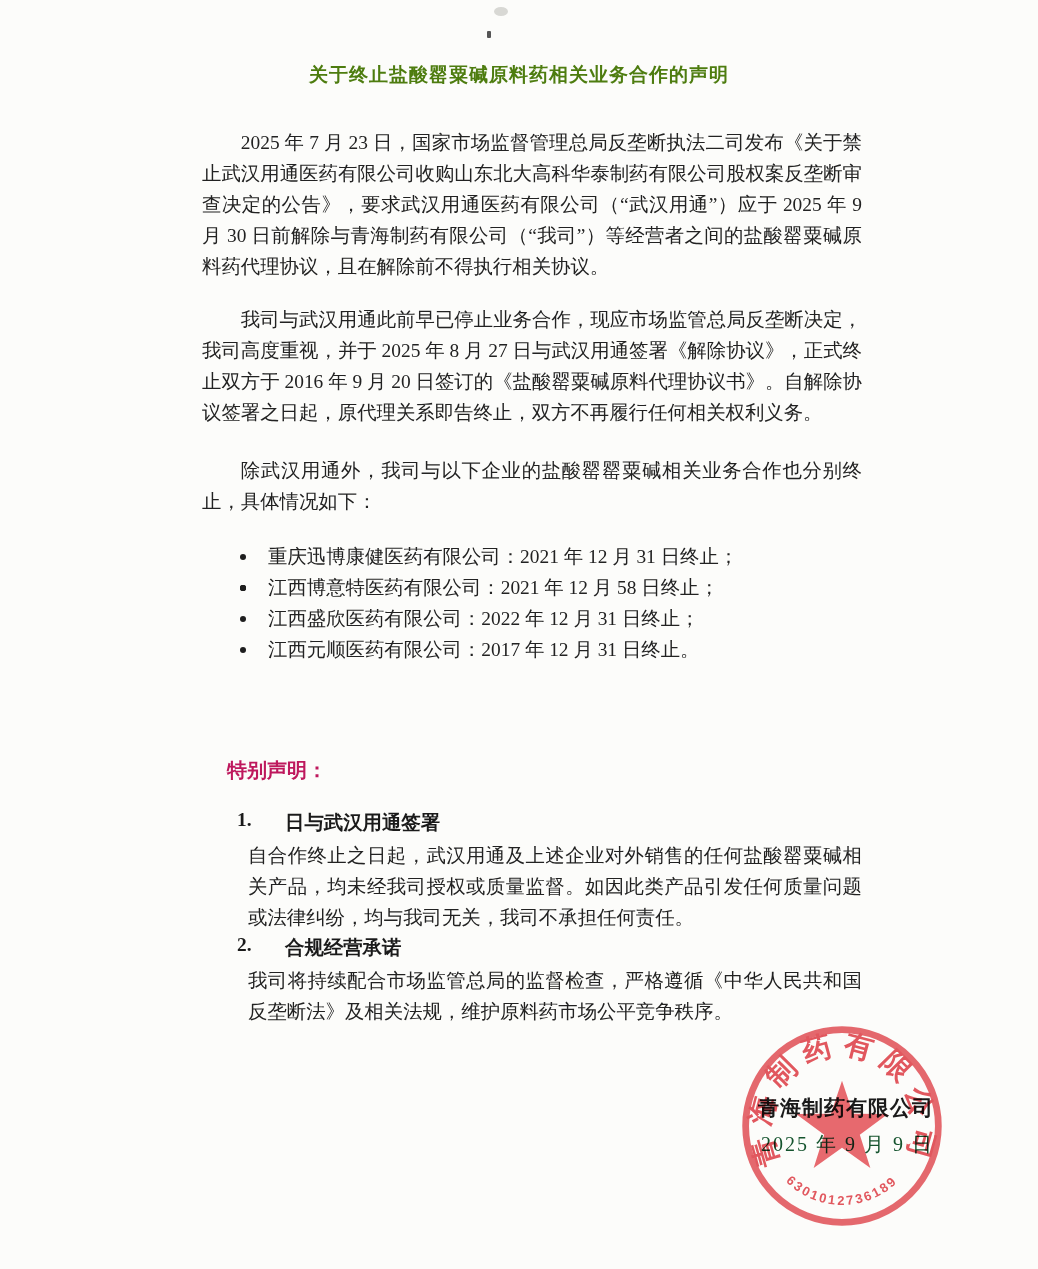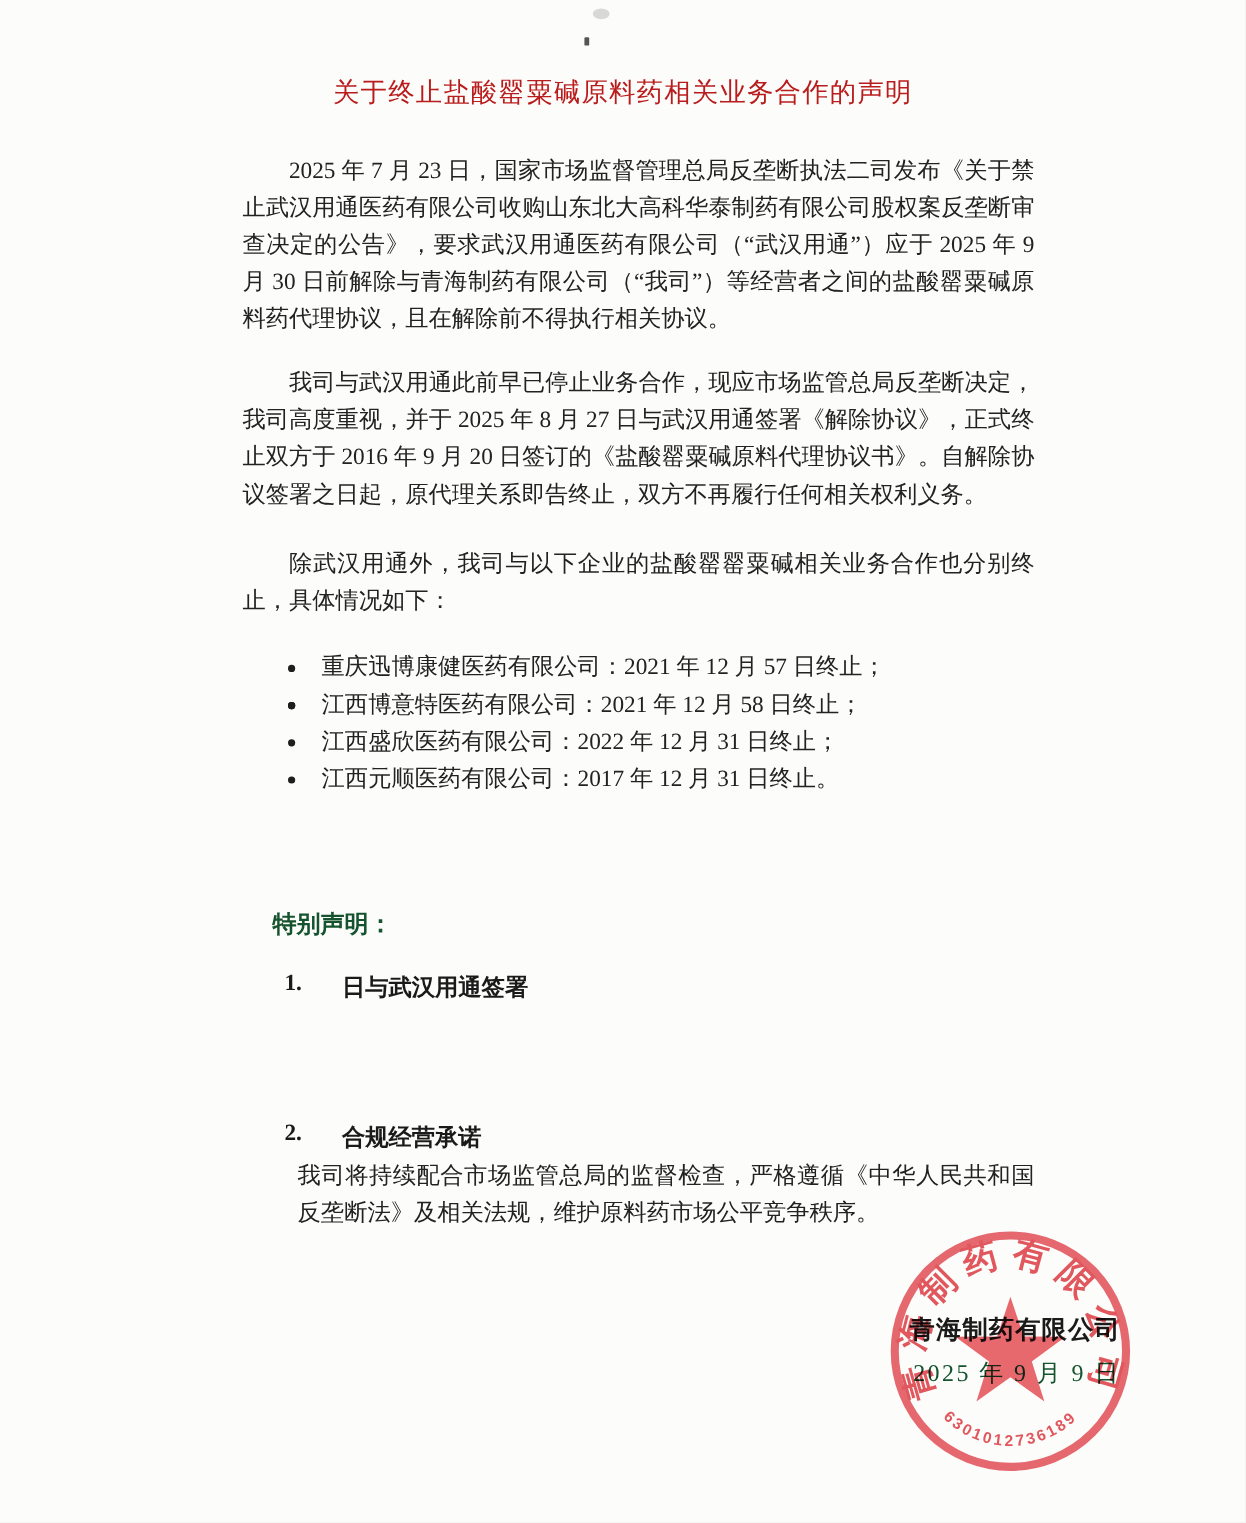--- a/index.html
+++ b/index.html
@@ -9,22 +9,22 @@
     width:1038px; height:1269px;
     background:#fcfcfa;
     font-family:"Liberation Serif","DejaVu Serif",serif;
     color:#1e1e1e;
     overflow:hidden;
     margin:0 auto;
   }
   .doc-title {
     position:absolute; top:62px; left:0; width:100%;
     text-align:center;
-    font-size:22px; font-weight:400; letter-spacing:1px;
-    color:#b91c1c;
+    font-size:19px; font-weight:700; letter-spacing:1px;
+    color:#4d7c0f;
   }
   .para {
     position:absolute; left:202px; width:660px;
     font-size:19.4px; line-height:31px;
     text-align:justify; text-indent:2em;
     color:#222;
   }
   .p1 { top:127px; }
   .p2 { top:304px; }
   .p3 { top:455px; }
@@ -38,21 +38,21 @@
     padding-left:30px;
     color:#222;
   }
   .company-list li .dot {
     position:absolute; left:2px; top:13px;
     width:6px; height:6px; border-radius:50%;
     background:#1e1e1e;
   }
   .special-heading {
     position:absolute; left:227px; top:757px;
-    font-size:20px; font-weight:700; color:#14532d;
+    font-size:20px; font-weight:700; color:#be185d;
   }
   .num-item-title {
     position:absolute; left:237px;
     font-size:19.4px; font-weight:700; color:#1a1a1a;
     display:flex;
   }
   .num-item-title .num { width:48px; }
   .t1 { top:809px; }
   .t2 { top:934px; }
   .num-body {
@@ -100,34 +100,35 @@
   <div class="artifact-smudge"></div>
   <div class="artifact-speck"></div>
 
   <h1 class="doc-title">关于终止盐酸罂粟碱原料药相关业务合作的声明</h1>
 
   <p class="para p1">2025 年 7 月 23 日，国家市场监督管理总局反垄断执法二司发布《关于禁止武汉用通医药有限公司收购山东北大高科华泰制药有限公司股权案反垄断审查决定的公告》，要求武汉用通医药有限公司（“武汉用通”）应于 2025 年 9 月 30 日前解除与青海制药有限公司（“我司”）等经营者之间的盐酸罂粟碱原料药代理协议，且在解除前不得执行相关协议。</p>
   <p class="para p2">我司与武汉用通此前早已停止业务合作，现应市场监管总局反垄断决定，我司高度重视，并于 2025 年 8 月 27 日与武汉用通签署《解除协议》，正式终止双方于 2016 年 9 月 20 日签订的《盐酸罂粟碱原料代理协议书》。自解除协议签署之日起，原代理关系即告终止，双方不再履行任何相关权利义务。</p>
   <p class="para p3">除武汉用通外，我司与以下企业的盐酸罂罂粟碱相关业务合作也分别终止，具体情况如下：</p>
 
   <ul class="company-list">
-    <li><span class="dot"></span><span>重庆迅博康健医药有限公司：2021 年 12 月 57 日终止；</span></li>
+    <li><span class="dot"></span><span>重庆迅博康健医药有限公司：2021 年 12 月 31 日终止；</span></li>
     <li><span class="dot"></span></li>
     <li><span class="dot"></span></li>
     <li><span class="dot"></span><span>江西博意特医药有限公司：2021 年 12 月 58 日终止；</span></li>
     <li><span class="dot"></span><span>江西盛欣医药有限公司：2022 年 12 月 31 日终止；</span></li>
     <li><span class="dot"></span><span>江西元顺医药有限公司：2017 年 12 月 31 日终止。</span></li>
   </ul>
 
   <div class="special-heading">特别声明：</div>
 
   <div class="num-item-title t1">
     <span class="num">1.</span>
     <span>日与武汉用通签署</span>
   </div>
+  <p class="num-body b1">自合作终止之日起，武汉用通及上述企业对外销售的任何盐酸罂粟碱相关产品，均未经我司授权或质量监督。如因此类产品引发任何质量问题或法律纠纷，均与我司无关，我司不承担任何责任。</p>
 
   <div class="num-item-title t2">
     <span class="num">2.</span>
     <span>合规经营承诺</span>
   </div>
   <p class="num-body b2">我司将持续配合市场监管总局的监督检查，严格遵循《中华人民共和国反垄断法》及相关法规，维护原料药市场公平竞争秩序。</p>
 
   <div class="signature">
     <div class="sig-company">青海制药有限公司</div>
     <div class="sig-date">2025 年 9 月 9 日</div>

